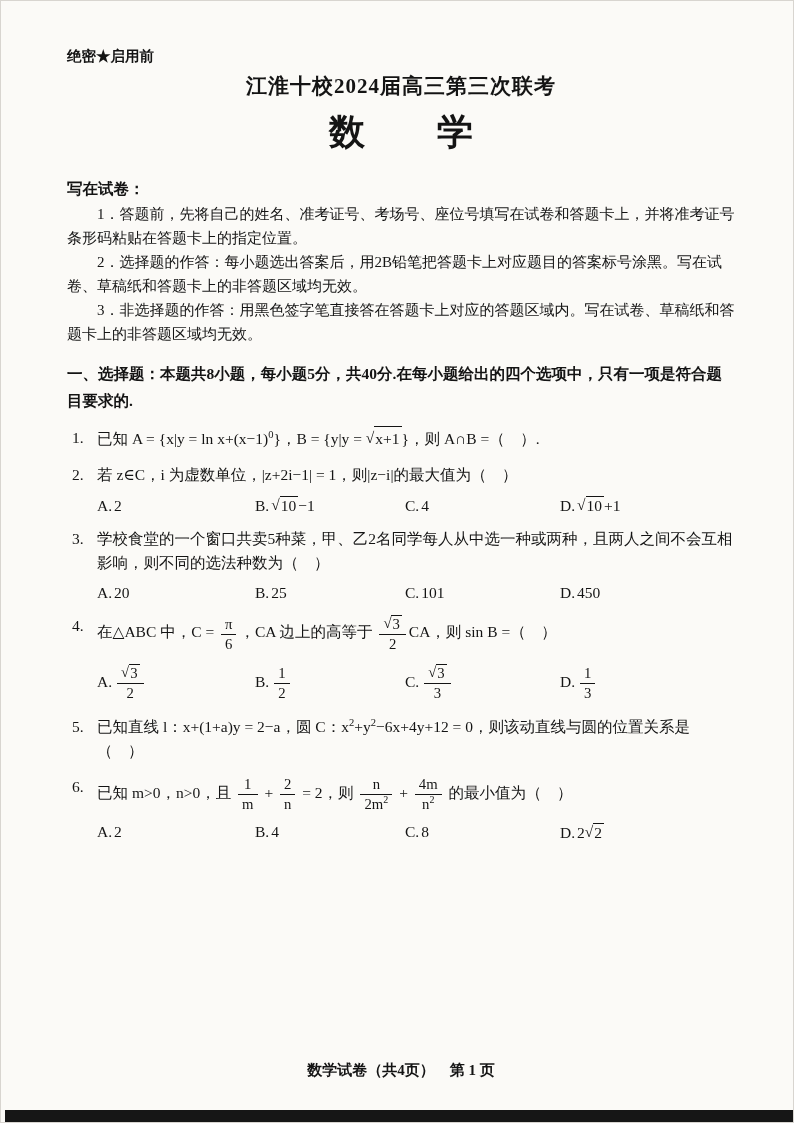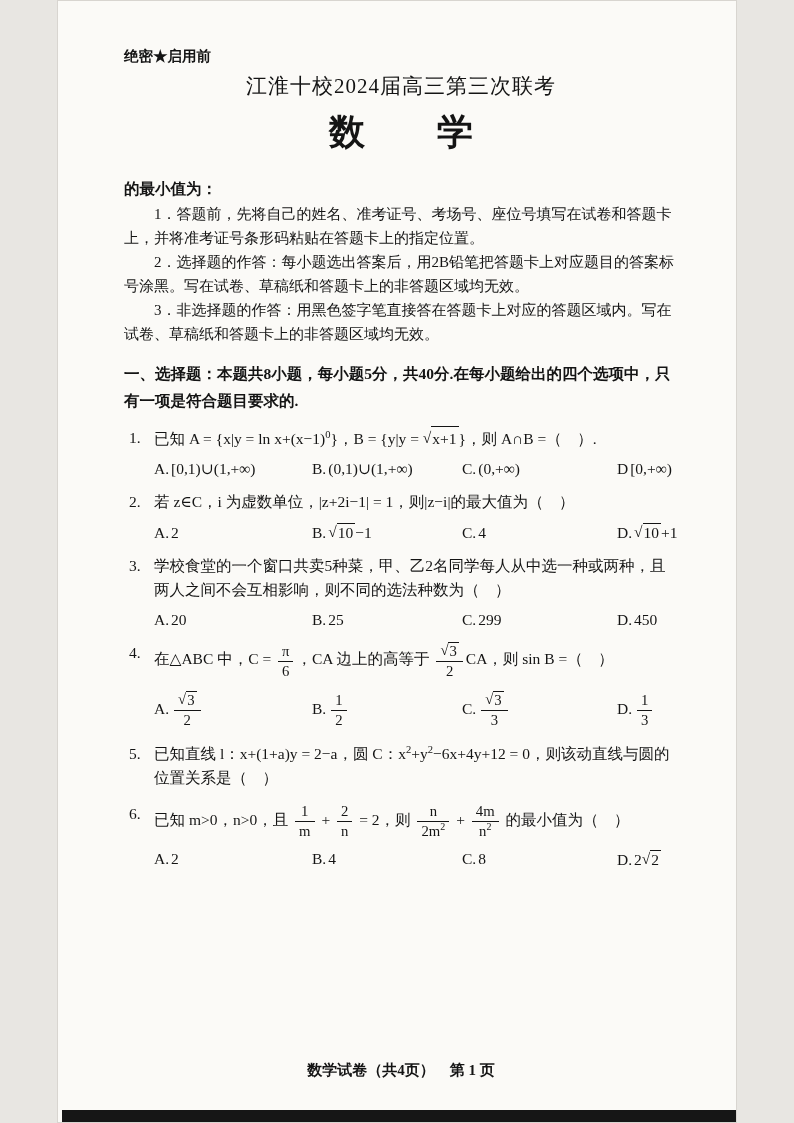--- a/index.html
+++ b/index.html
@@ -1,24 +1,24 @@
 <!DOCTYPE html>
 <html><head>
 <meta charset="utf-8">
 <style>
   html,body{margin:0;padding:0;background:#e8e6e2;}
   .page{
-    width:680px;height:1123px;margin:0 auto;position:relative;
+    width:794px;height:1123px;margin:0 auto;position:relative;
     background:#fbfaf7;color:#141414;box-sizing:border-box;
     padding:46px 58px 0 66px;overflow:hidden;
     font-family:"Liberation Serif","DejaVu Serif",serif;
     border:1px solid #d8d5d0;
   }
   .security{font-weight:bold;font-size:14.5px;margin-bottom:6px;}
-  .title{text-align:center;font-size:21px;font-weight:normal;margin-top:2px;letter-spacing:1px;}
+  .title{text-align:center;font-size:21px;font-weight:bold;margin-top:2px;letter-spacing:1px;}
   .subject{text-align:center;font-size:36px;font-weight:bold;letter-spacing:18px;text-indent:18px;margin-top:8px;}
   .exam-info{font-size:15.5px;margin-top:16px;text-indent:2em;}
   .notices{margin-top:22px;font-size:15px;}
   .notices-heading{font-weight:bold;font-size:15.5px;margin-bottom:2px;}
   .notice{margin:0;text-indent:2em;line-height:1.6;}
   .section-heading{font-weight:bold;font-size:15.5px;margin-top:14px;line-height:1.75;}
   .question{margin-top:12px;font-size:15.5px;}
   .q-row{display:flex;line-height:1.55;}
   .q-num{flex:0 0 30px;padding-left:5px;box-sizing:border-box;}
   .q-stem{flex:1;}
@@ -39,38 +39,32 @@
 </head>
 <body>
 
 <div class="page">
 
   <div class="security">绝密★启用前</div>
   <div class="title">江淮十校2024届高三第三次联考</div>
   <div class="subject">数　学</div>
 
   <div class="notices">
-    <div class="notices-heading">的最小值为：</div>
+    <div class="notices-heading">写在试卷：</div>
     <p class="notice">1．答题前，先将自己的姓名、准考证号、考场号、座位号填写在试卷和答题卡上，并将准考证号条形码粘贴在答题卡上的指定位置。</p>
     <p class="notice">2．选择题的作答：每小题选出答案后，用2B铅笔把答题卡上对应题目的答案标号涂黑。写在试卷、草稿纸和答题卡上的非答题区域均无效。</p>
     <p class="notice">3．非选择题的作答：用黑色签字笔直接答在答题卡上对应的答题区域内。写在试卷、草稿纸和答题卡上的非答题区域均无效。</p>
   </div>
 
   <div class="section-heading">一、选择题：本题共8小题，每小题5分，共40分.在每小题给出的四个选项中，只有一项是符合题目要求的.</div>
 
   <div class="question">
     <div class="q-row">
       <span class="q-num">1.</span>
       <span class="q-stem">已知 A = {x|y = ln x+(x−1)<sup class="sup">0</sup>}，B = {y|y = <span class="sqrt"><span class="rad">√</span><span class="radicand">x+1</span></span>}，则 A∩B =（　）.</span>
-    </div>
-    <div class="options">
-      <span class="opt"><span class="opt-label">A.</span><span class="opt-content">[0,1)∪(1,+∞)</span></span>
-      <span class="opt"><span class="opt-label">B.</span><span class="opt-content">(0,1)∪(1,+∞)</span></span>
-      <span class="opt"><span class="opt-label">C.</span><span class="opt-content">(0,+∞)</span></span>
-      <span class="opt"><span class="opt-label">D</span><span class="opt-content">[0,+∞)</span></span>
     </div>
   </div>
 
   <div class="question">
     <div class="q-row">
       <span class="q-num">2.</span>
       <span class="q-stem">若 z∈C，i 为虚数单位，|z+2i−1| = 1，则|z−i|的最大值为（　）</span>
     </div>
     <div class="options">
       <span class="opt"><span class="opt-label">A.</span><span class="opt-content">2</span></span>
@@ -81,21 +75,21 @@
   </div>
 
   <div class="question">
     <div class="q-row">
       <span class="q-num">3.</span>
       <span class="q-stem">学校食堂的一个窗口共卖5种菜，甲、乙2名同学每人从中选一种或两种，且两人之间不会互相影响，则不同的选法种数为（　）</span>
     </div>
     <div class="options">
       <span class="opt"><span class="opt-label">A.</span><span class="opt-content">20</span></span>
       <span class="opt"><span class="opt-label">B.</span><span class="opt-content">25</span></span>
-      <span class="opt"><span class="opt-label">C.</span><span class="opt-content">299</span></span>
+      <span class="opt"><span class="opt-label">C.</span><span class="opt-content">101</span></span>
       <span class="opt"><span class="opt-label">D.</span><span class="opt-content">450</span></span>
     </div>
   </div>
 
   <div class="question">
     <div class="q-row">
       <span class="q-num">4.</span>
       <span class="q-stem">在△ABC 中，C = <span class="frac"><span class="num">π</span><span class="den">6</span></span>，CA 边上的高等于 <span class="frac"><span class="num"><span class="sqrt"><span class="rad">√</span><span class="radicand">3</span></span></span><span class="den">2</span></span>CA，则 sin B =（　）</span>
     </div>
     <div class="options">

